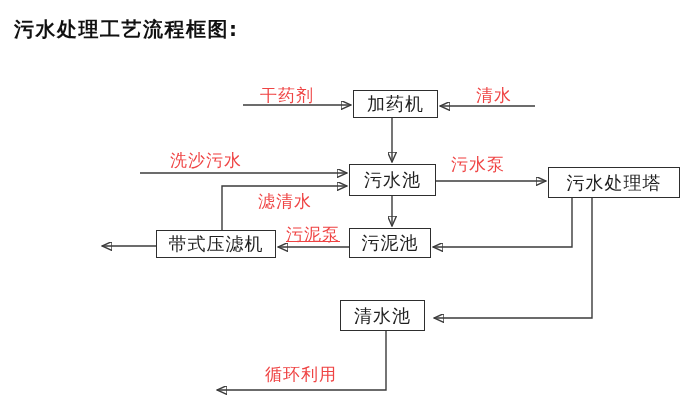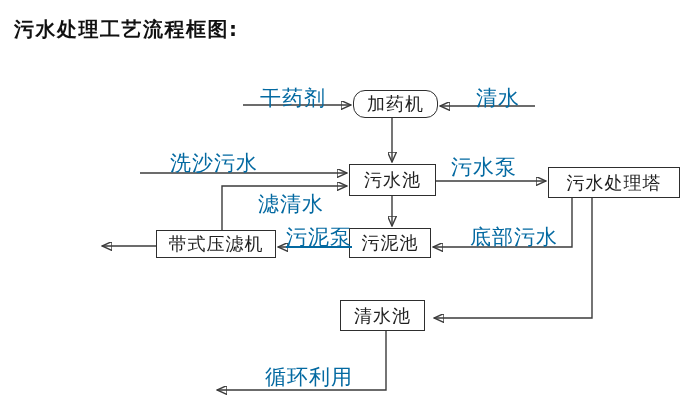--- a/index.html
+++ b/index.html
@@ -22,21 +22,21 @@
     border:1.5px solid #2e2e2e;
     background:#ffffff;
     display:flex;align-items:center;justify-content:center;
     font-size:18px;color:#1f1f1f;
     letter-spacing:1px;
     box-sizing:border-box;
     white-space:nowrap;
   }
   .flow-label{
     position:absolute;
-    font-size:21px;color:#0369a1;
+    font-size:17px;color:#ef4444;
     letter-spacing:1px;
     white-space:nowrap;
   }
   svg.arrows{
     position:absolute;left:0;top:0;width:700px;height:420px;
     pointer-events:none;
   }
   svg.arrows path{
     fill:none;stroke:#3b3b3b;stroke-width:1.4;
   }
@@ -61,21 +61,21 @@
     <path d="M222,230 L222,186 L347,186" marker-end="url(#ah)"></path>
     <path d="M436,181 L546,181" marker-end="url(#ah)"></path>
     <path d="M392,196 L392,226" marker-end="url(#ah)"></path>
     <path d="M572,198 L572,247 L433,247" marker-end="url(#ah)"></path>
     <path d="M349,247 L278,247" marker-end="url(#ah)"></path>
     <path d="M156,246 L102,246" marker-end="url(#ah)"></path>
     <path d="M592,198 L592,318 L434,318" marker-end="url(#ah)"></path>
     <path d="M386,331 L386,390 L217,390" marker-end="url(#ah)"></path>
   </svg>
 
-  <div class="node" style="left:353px;top:90px;width:85px;height:28px;border-radius:12px;">加药机</div>
+  <div class="node" style="left:353px;top:90px;width:85px;height:28px;">加药机</div>
 
   <div class="node" style="left:349px;top:164px;width:87px;height:32px;">污水池</div>
 
   <div class="node" style="left:548px;top:167px;width:132px;height:31px;">污水处理塔</div>
 
   <div class="node" style="left:349px;top:228px;width:82px;height:30px;">污泥池</div>
 
   <div class="node" style="left:156px;top:230px;width:120px;height:28px;">带式压滤机</div>
 
   <div class="node" style="left:340px;top:300px;width:85px;height:31px;">清水池</div>
@@ -85,18 +85,17 @@
   <div class="flow-label" style="left:476px;top:84px;font-family:Liberation Mono, monospace;">清水</div>
 
   <div class="flow-label" style="left:170px;top:149px;">洗沙污水</div>
 
   <div class="flow-label" style="left:258px;top:190px;">滤清水</div>
 
   <div class="flow-label" style="left:451px;top:153px;text-align:center;">污水泵</div>
 
   <div class="flow-label" style="left:286px;top:223px;text-decoration:underline;">污泥泵</div>
 
-  <div class="flow-label" style="left:470px;top:223px;">底部污水</div>
 
 
   <div class="flow-label" style="left:265px;top:363px;">循环利用</div>
 
 </div>
 
 </body></html>

